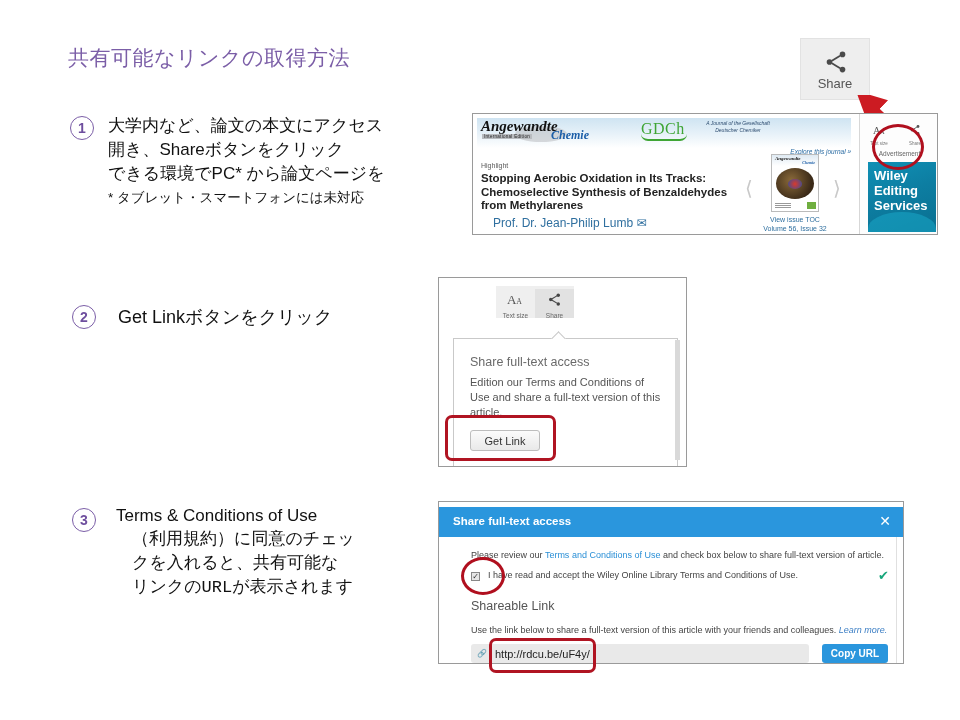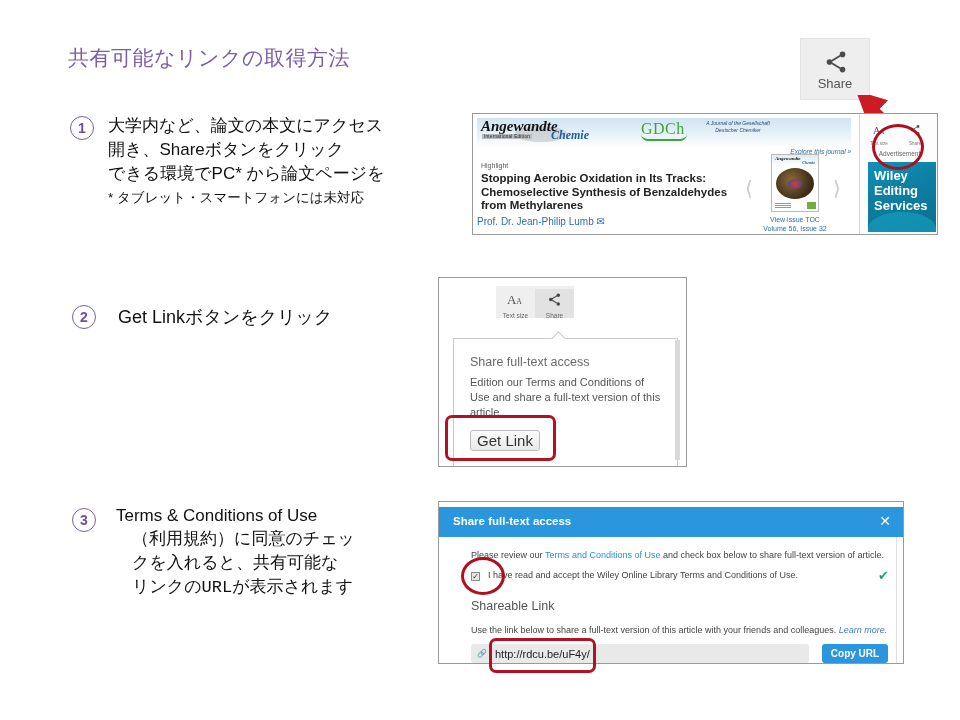--- a/index.html
+++ b/index.html
@@ -55,21 +55,21 @@
     font-family: "Liberation Serif", serif; letter-spacing: .5px; }
   .s1-gdch-u { position:absolute; left:168px; top: 20px; width: 46px; height: 5px;
     border-bottom: 2px solid #3fa535; border-radius: 0 0 40px 40px; }
   .s1-jsub { position: absolute; left: 222px; top: 6px; width: 86px; font-size: 5px; color:#2b4a6e;
     font-style: italic; text-align: center; line-height: 7px; }
   .s1-explore { position: absolute; right: 8px; top: 34px; font-size: 6.5px; color:#2b6ca3;
     font-style: italic; }
   .s1-highlight { position: absolute; left: 8px; top: 48px; font-size: 7px; color: #5a5a5a; }
   .s1-title { position: absolute; left: 8px; top: 58px; width: 250px; font-size: 11.5px;
     font-weight: bold; color: #222; line-height: 13.5px; }
-  .s1-author { position: absolute; left: 4px; top: 102px; font-size: 10px; color: #2f6f9f; }
+  .s1-author { position: absolute; left: 20px; top: 102px; font-size: 12px; color: #2f6f9f; }
   .s1-cover-wrap { position: absolute; left: 282px; top: 40px; width: 80px; text-align: center; }
   .s1-cover { width: 46px; height: 56px; margin: 0 auto; border: 1px solid #bbb; background:#fff;
     position: relative; overflow: hidden; }
   .s1-cover-top { position:absolute; left:0; top:0; width:100%; height:11px;
     background: linear-gradient(180deg,#dfeaf3,#fff); }
   .s1-cover-t1 { position:absolute; left:3px; top:1px; font-size:5px; font-style:italic;
     font-weight:bold; color:#111; font-family:"Liberation Serif",serif;}
   .s1-cover-t2 { position:absolute; right:3px; top:5px; font-size:4px; font-style:italic;
     font-weight:bold; color:#1d5fa8; font-family:"Liberation Serif",serif;}
   .s1-cover-art { position:absolute; left:4px; top:13px; width:38px; height:31px;
@@ -121,21 +121,21 @@
   .s2-pop-arrow { position:absolute; left: 97px; top: -8px; width: 16px; height: 8px;
     overflow:hidden; }
   .s2-pop-arrow:before { content:""; position:absolute; left: 1px; top: 3px; width: 12px; height: 12px;
     background:#fff; border-left:1px solid #c9c9c9; border-top:1px solid #c9c9c9;
     transform: rotate(45deg); }
   .s2-h { position: absolute; left: 16px; top: 16px; font-size: 12.5px; color: #6a6a6a; }
   .s2-p { position: absolute; left: 16px; top: 36px; width: 196px; font-size: 11px;
     color: #555; line-height: 15px; }
   .s2-btn { position:absolute; left: 16px; top: 91px; width: 70px; height: 21px;
     background: linear-gradient(180deg,#fbfbfb,#e9e9e9); border: 1px solid #bdbdbd;
-    border-radius: 3px; font-size: 15px; color:#333;
+    border-radius: 3px; font-size: 11px; color:#333;
     display:flex; align-items:center; justify-content:center; box-sizing:border-box; }
   .s2-scroll { position:absolute; right: 6px; top: 62px; width: 5px; height: 120px; background:#d9d9d9; }
 
   
   #shot3 { left: 438px; top: 501px; width: 466px; height: 163px; }
   .s3-top-strip { position:absolute; left:0; top:0; width:100%; height:5px; background:#fff;
     border-bottom:1px solid #e4e4e4; }
   .s3-bar { position:absolute; left:0; top:5px; width:100%; height: 30px; background:#2A96DD; }
   .s3-bar-title { position:absolute; left: 14px; top: 8px; font-size: 11.5px; font-weight: bold;
     color:#fff; }

